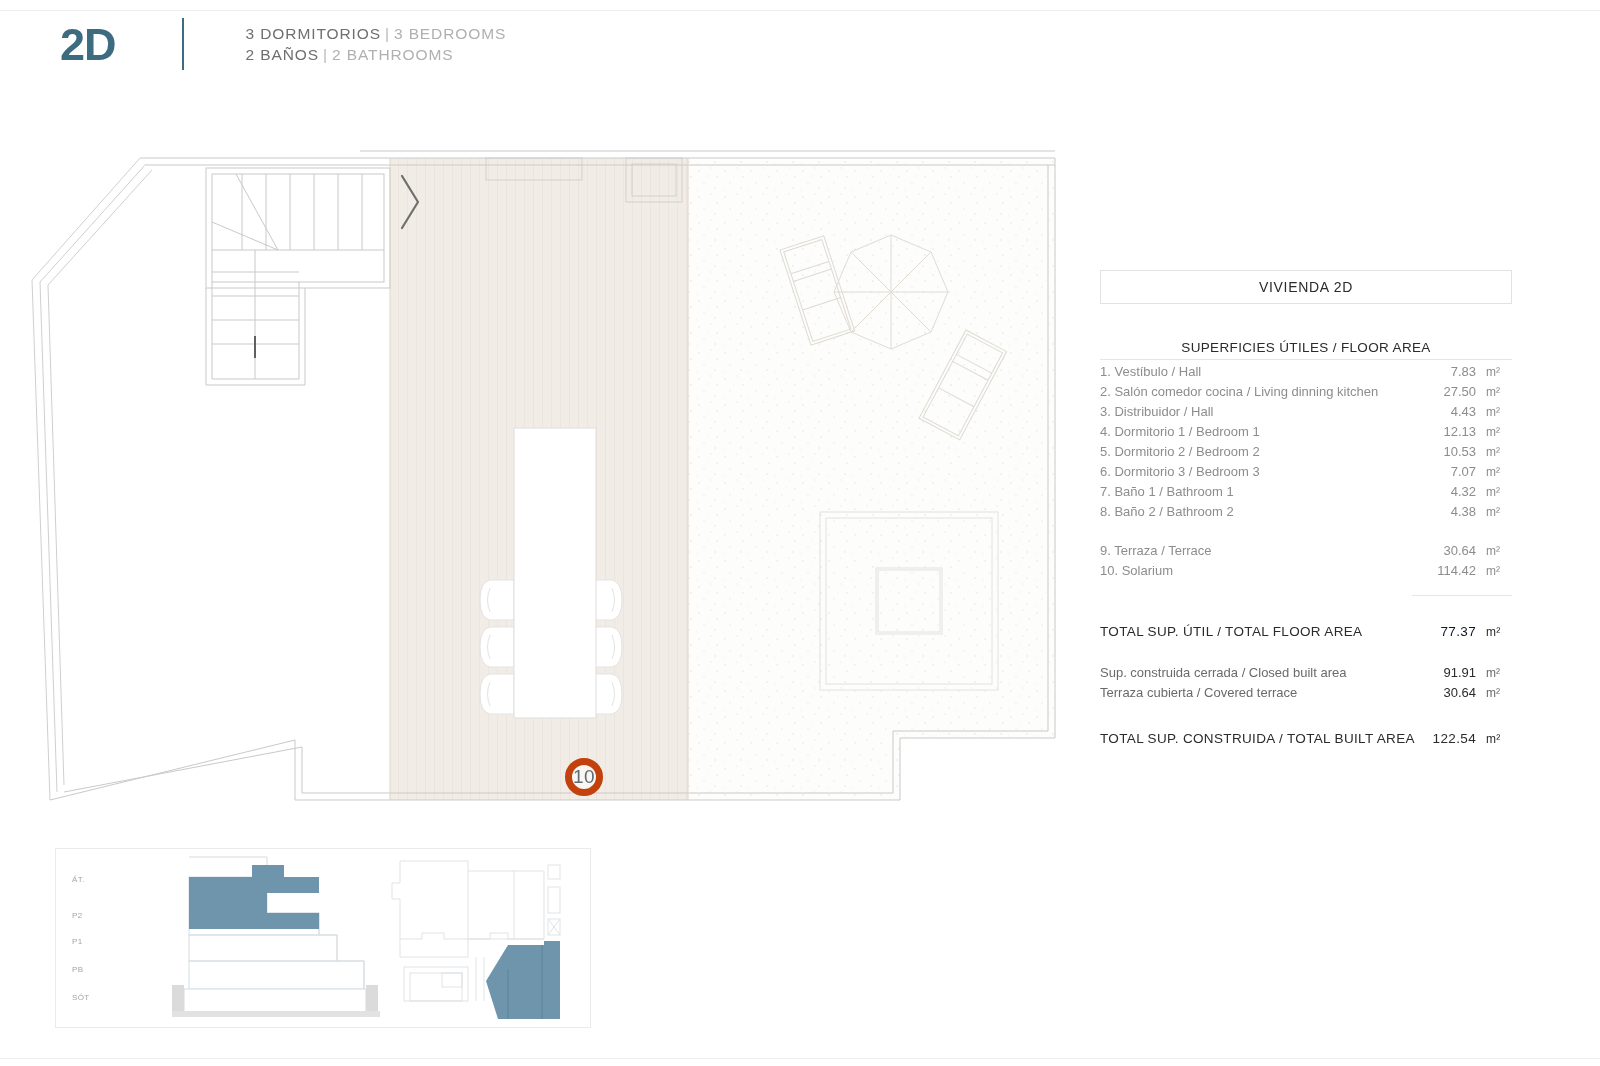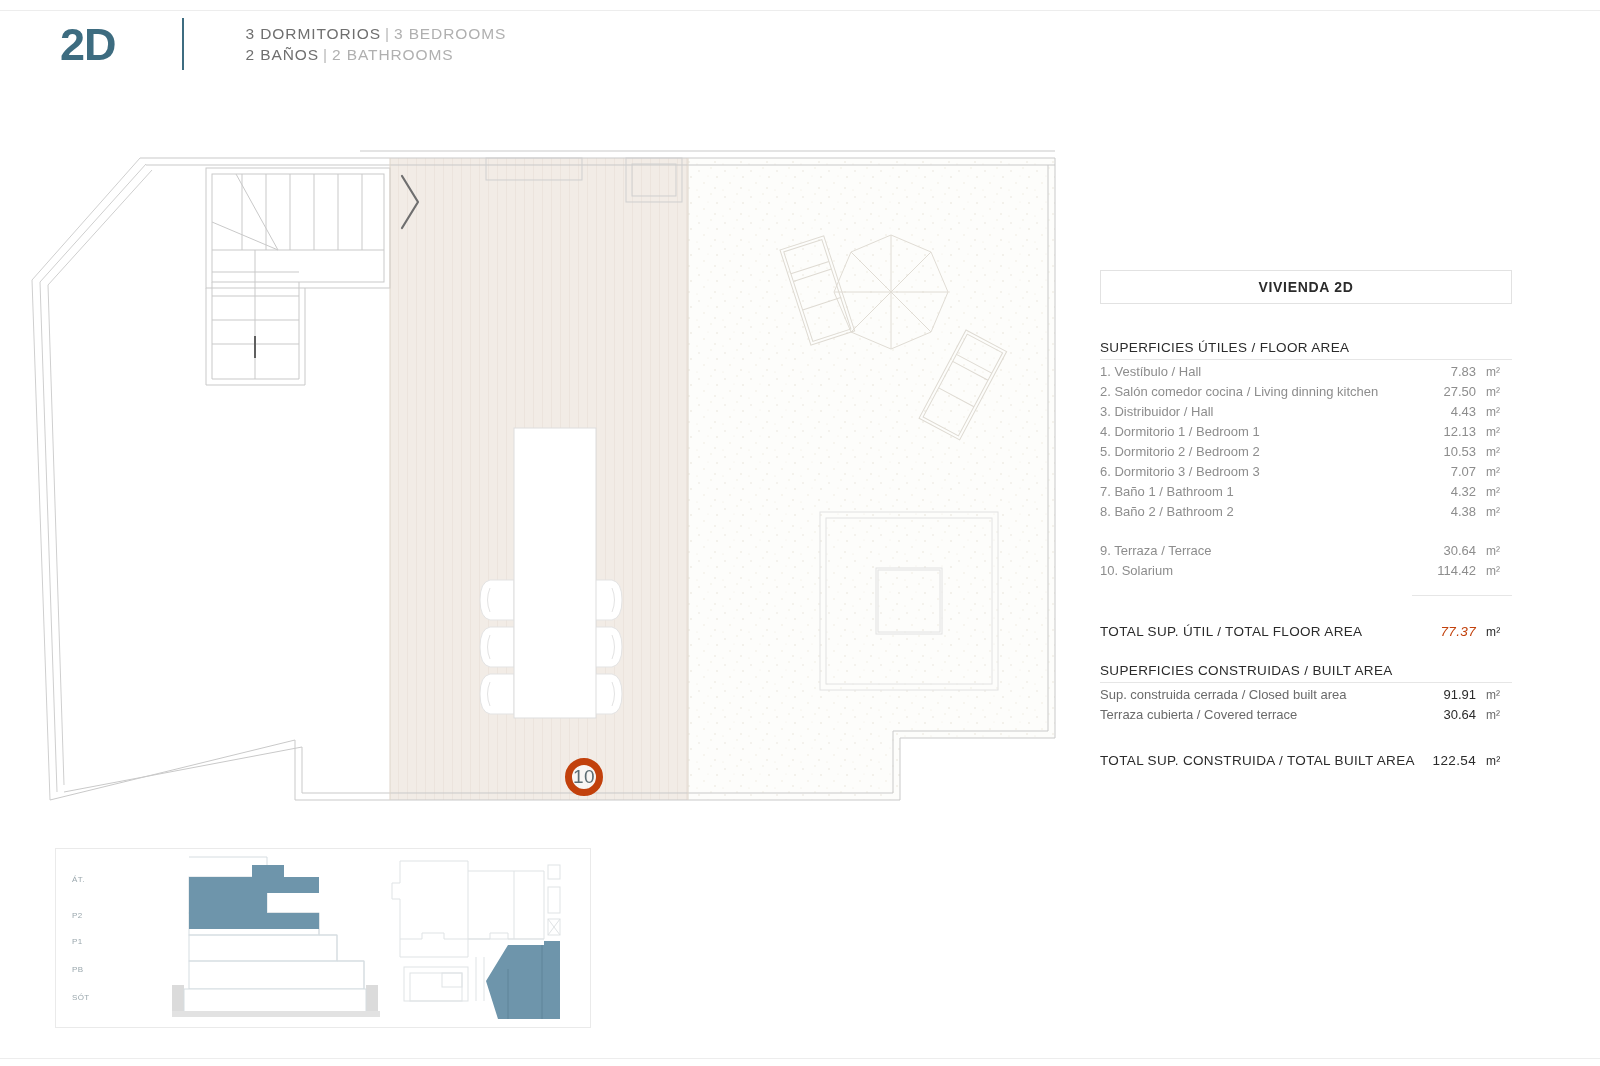--- a/index.html
+++ b/index.html
@@ -83,31 +83,32 @@
     left: 1100px; top: 270px;
     width: 412px;
   }
   #spec-title {
     border: 1px solid #e2e2e2;
     height: 34px;
     display: flex;
     align-items: center;
     justify-content: center;
     font-size: 14px;
-    font-weight: bold;
+    font-weight: normal;
     color: #2b2b2b;
     letter-spacing: 0.7px;
   }
   .sec-head {
     font-size: 13.5px;
     color: #2b2b2b;
     letter-spacing: 0.35px;
     padding-bottom: 4px;
     border-bottom: 1px solid #e6e6e6;
     margin-bottom: 2px;
+    text-align: center;
   }
   #sec-floor { margin-top: 36px; }
   #sec-built { margin-top: 20px; }
   .row {
     display: flex;
     align-items: baseline;
     font-size: 13px;
     color: #8d8d8d;
     line-height: 20px;
     padding: 0;
@@ -129,21 +130,21 @@
 
   .row.total {
     color: #2b2b2b;
     font-size: 13.5px;
     letter-spacing: 0.35px;
     line-height: 22px;
     margin-top: 18px;
     padding-top: 7px;
   }
   .row.total .lbl { border-top: 0; }
-  .row.total .val { font-weight: normal; color: #c2410c; font-style: italic; }
+  .row.total .val { font-weight: normal; color: #0f172a; }
   #total-floor-rule {
     border-top: 1px solid #e6e6e6;
     width: 100px;
     margin-left: auto;
     margin-top: 14px;
   }
   .row.built { color: #6a6a6a; }
   .row.built .val { color: #2b2b2b; }
   .row.grand {
     color: #2b2b2b;
@@ -449,21 +450,20 @@
 
       <div id="total-floor-rule"></div>
       <div class="row total">
         <span class="lbl">TOTAL SUP. ÚTIL / TOTAL FLOOR AREA</span>
         <span class="val">77.37</span>
         <span class="unit">m²</span>
       </div>
     </div>
 
     <div id="sec-built">
-      <div class="sec-head">SUPERFICIES CONSTRUIDAS / BUILT AREA</div>
 
       <div class="row built">
         <span class="lbl">Sup. construida cerrada / Closed built area</span>
         <span class="val">91.91</span>
         <span class="unit">m²</span>
       </div>
       <div class="row built">
         <span class="lbl">Terraza cubierta / Covered terrace</span>
         <span class="val">30.64</span>
         <span class="unit">m²</span>

